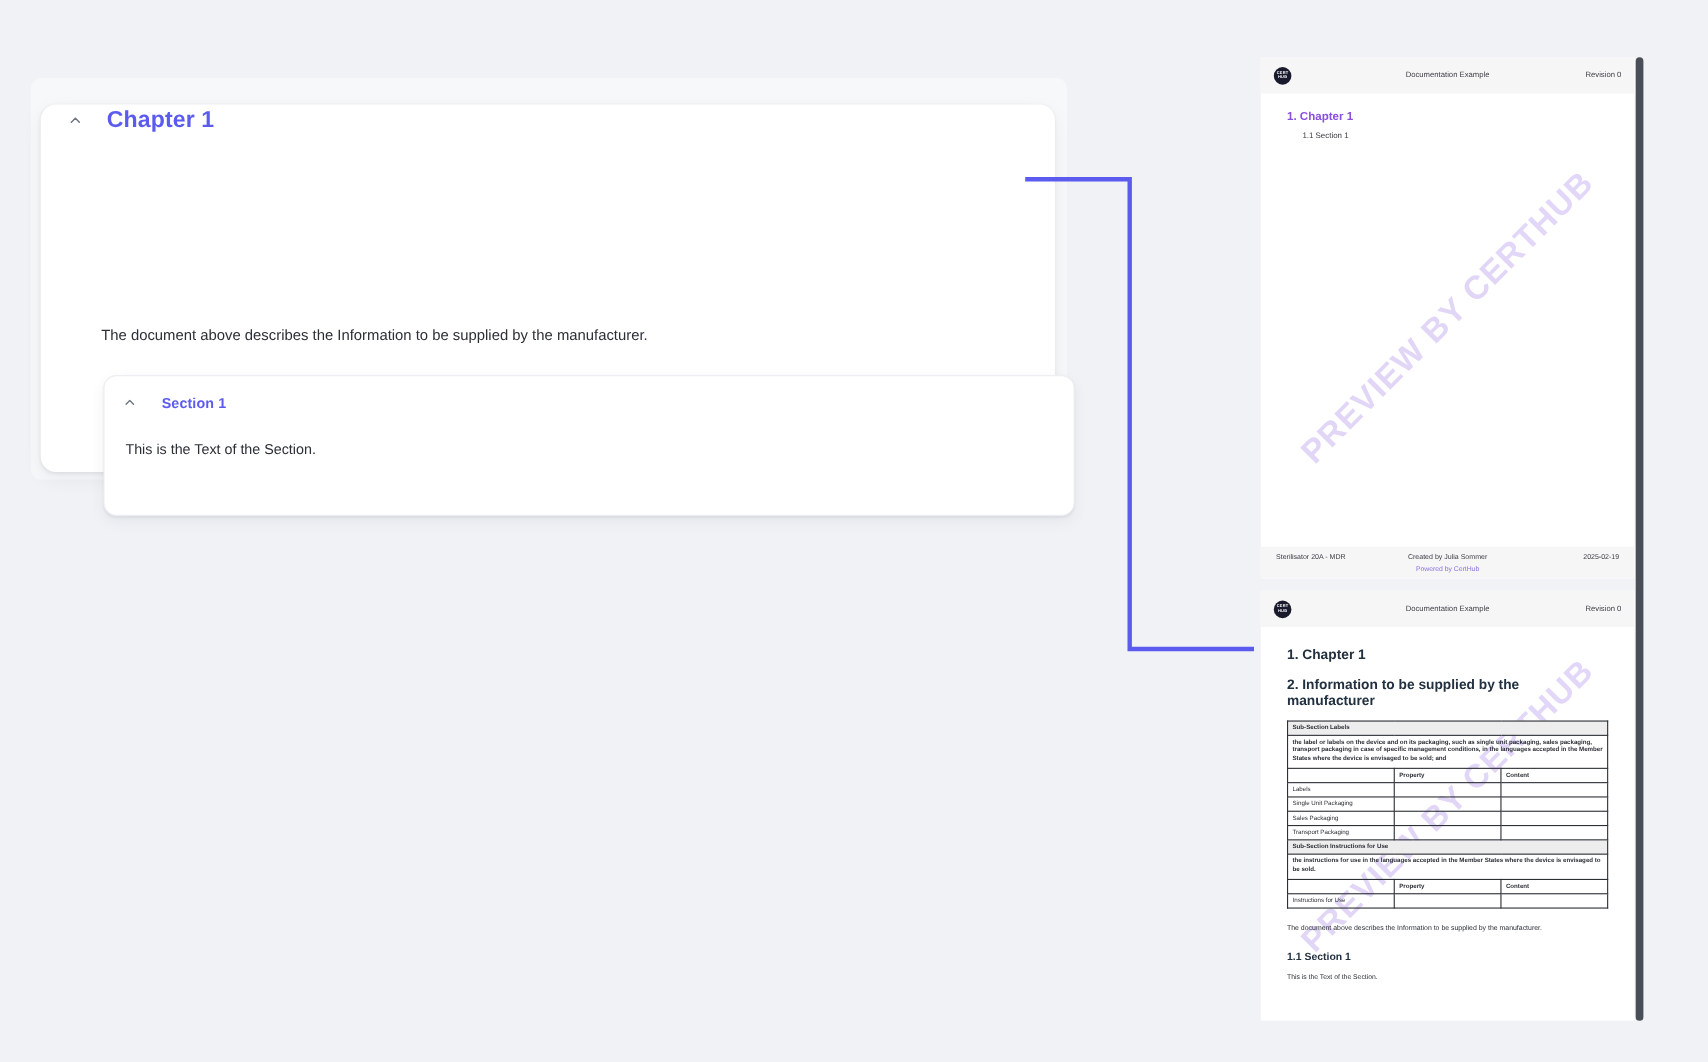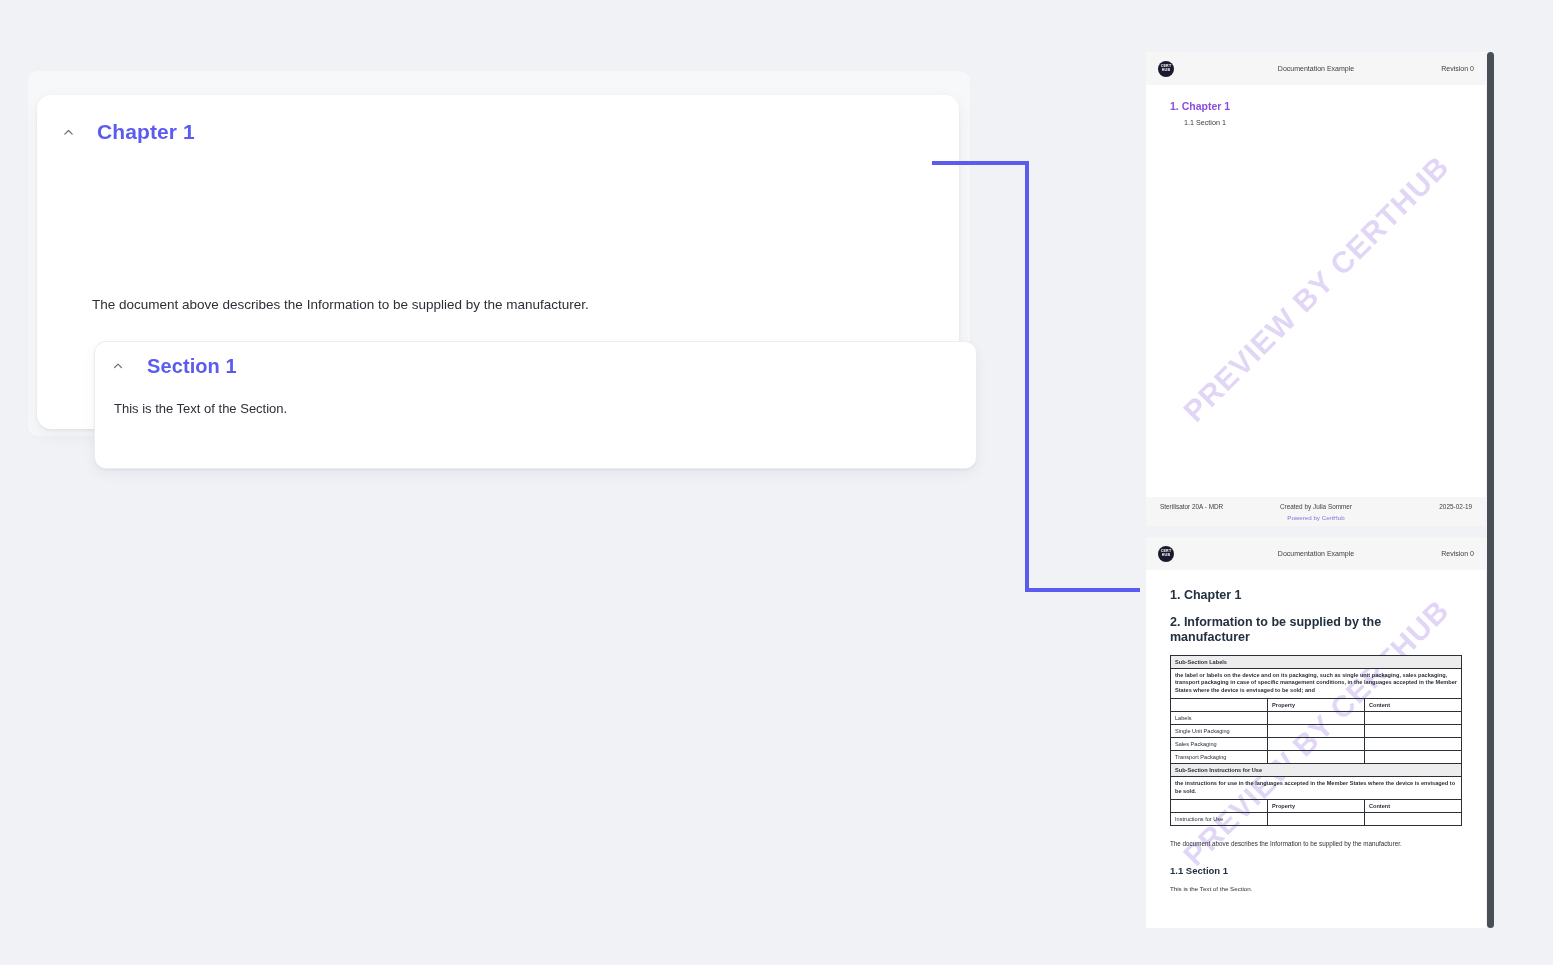--- a/index.html
+++ b/index.html
@@ -27,21 +27,21 @@
   }
 
   .acc-head { display: flex; align-items: center; }
   .chevron {
     width: 26px; height: 26px;
     display: flex; align-items: center; justify-content: center;
     color: #6b7280; flex: none;
   }
   .chevron svg { display: block; }
 
-  .chapter-head { position: absolute; left: 18px; top: 24px; text-align: center; }
+  .chapter-head { position: absolute; left: 18px; top: 1px; text-align: center; }
   .chapter-title {
     font-size: 21px; font-weight: 700; color: #5b5bf0;
     letter-spacing: .1px; margin-left: 16px;
   }
 
   
   .doc-chip {
     position: absolute; left: 57px; top: 149px;
     width: 885px; height: 28px;
     display: flex; align-items: center;
@@ -73,21 +73,21 @@
   .section-card {
     position: absolute; left: 57px; top: 246px;
     width: 883px; height: 128px;
     background: #ffffff;
     border: 1px solid #eceef1;
     border-radius: 12px;
     box-shadow: 0 1px 2px rgba(16,24,40,.05), 0 5px 14px rgba(16,24,40,.05);
   }
   .section-head { position: absolute; left: 10px; top: 11px; }
   .section-title {
-    font-size: 20px; font-weight: 700; color: #5b5bf0;
+    font-size: 13px; font-weight: 700; color: #5b5bf0;
     letter-spacing: .1px; margin-left: 16px;
   }
   .section-body {
     position: absolute; left: 19px; top: 59px;
     font-size: 13px; color: #2b2f36;
   }
 
   
   .connector { position: absolute; left: 930px; top: 150px; width: 220px; height: 450px; }
 

